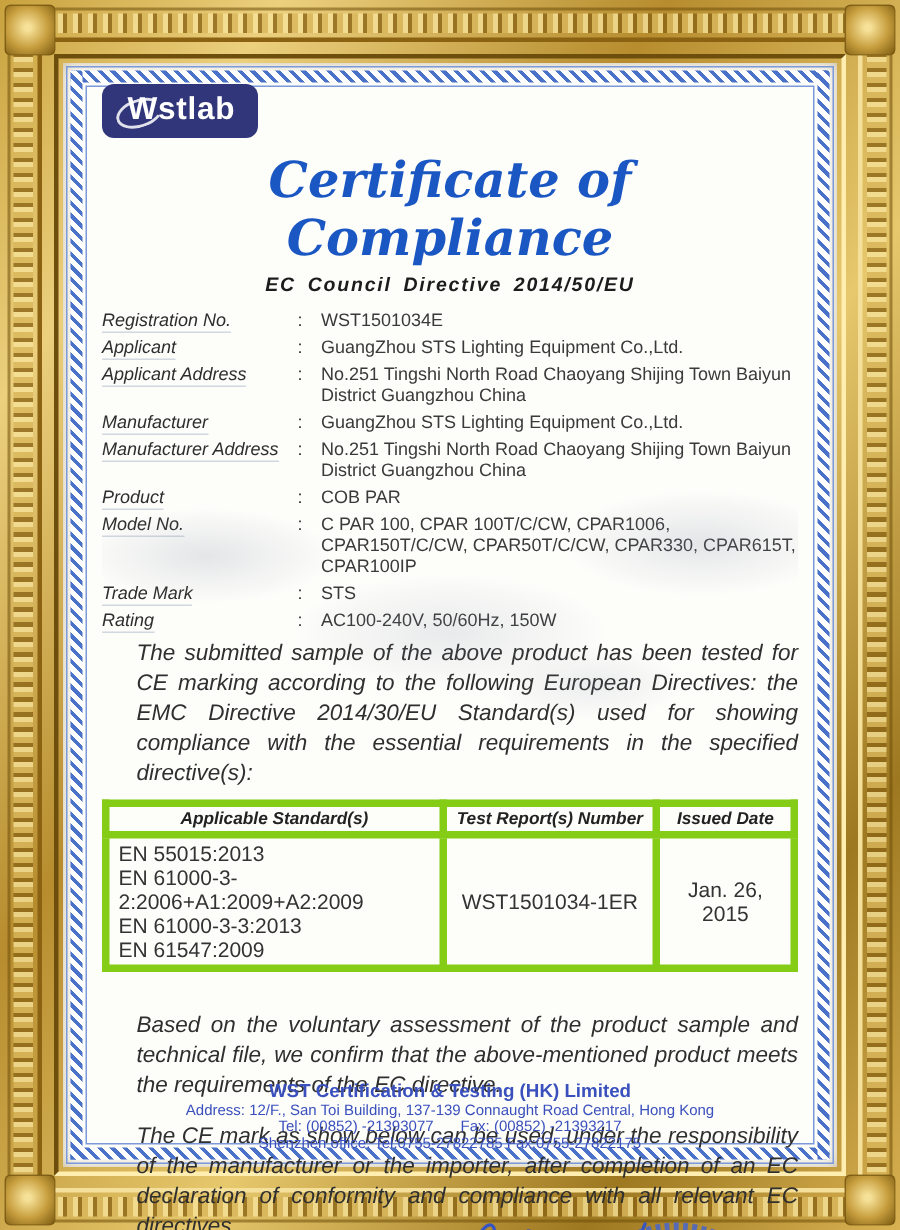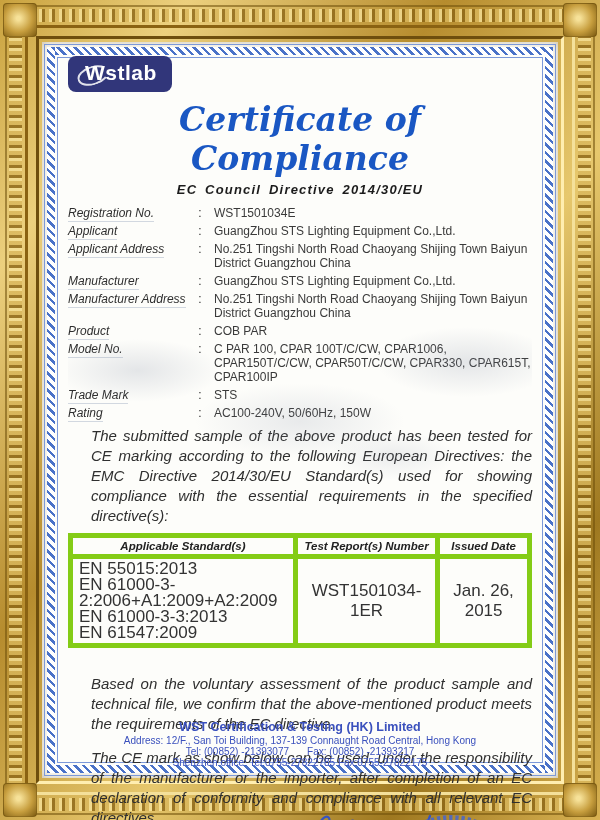--- a/index.html
+++ b/index.html
@@ -67,21 +67,21 @@
 
   .para{font-style:italic;text-align:justify;line-height:20px;font-size:15px;color:#2f2f2f;margin-left:23px;}
   .para.intro{margin-top:6px;}
   .para.assess{margin-top:26px;}
   .para.cemark{margin-top:14px;}
 
   
   table.std{width:100%;border-collapse:collapse;margin-top:7px;}
   table.std th,table.std td{border:5px solid #84cc16;}
   table.std th{font-style:italic;font-weight:bold;font-size:11.5px;text-align:center;padding:2px 2px;color:#222;}
-  table.std td{font-size:17px;padding:2px 6px;vertical-align:middle;color:#333;}
+  table.std td{font-size:14px;padding:2px 6px;vertical-align:middle;color:#333;}
   td.stds div{line-height:16px;}
   td.ctr{text-align:center;}
   .w1{width:49%;} .w2{width:31%;} .w3{width:20%;}
 
   
   .bottom-block{position:relative;height:104px;margin-top:4px;}
   .ce-svg{position:absolute;left:25px;top:26px;}
   .sig-row{position:absolute;left:160px;top:42px;font-style:italic;font-weight:bold;font-size:12px;color:#222;}
   .sig-line{display:inline-block;width:168px;border-bottom:1.5px solid #444;height:13px;margin-left:4px;}
   .sig-name{position:absolute;left:178px;top:64px;width:175px;text-align:center;
@@ -126,21 +126,21 @@
       <div class="pline-inner"></div>
 
       <div class="content">
         <div class="watermark"></div>
 
         <div class="logo">
           <span>Wstlab</span>
         </div>
 
         <div class="title">Certificate of Compliance</div>
-        <div class="subtitle">EC Council Directive 2014/30/EU</div>
+        <div class="subtitle">EC Council Directive 2014/50/EU</div>
 
         <div>
           <div class="irow">
             <div class="ilabel"><span>Registration No.</span></div>
             <div class="icolon">:</div>
             <div class="ival">WST1501034E</div>
           </div>
           <div class="irow">
             <div class="ilabel"><span>Applicant</span></div>
             <div class="icolon">:</div>

